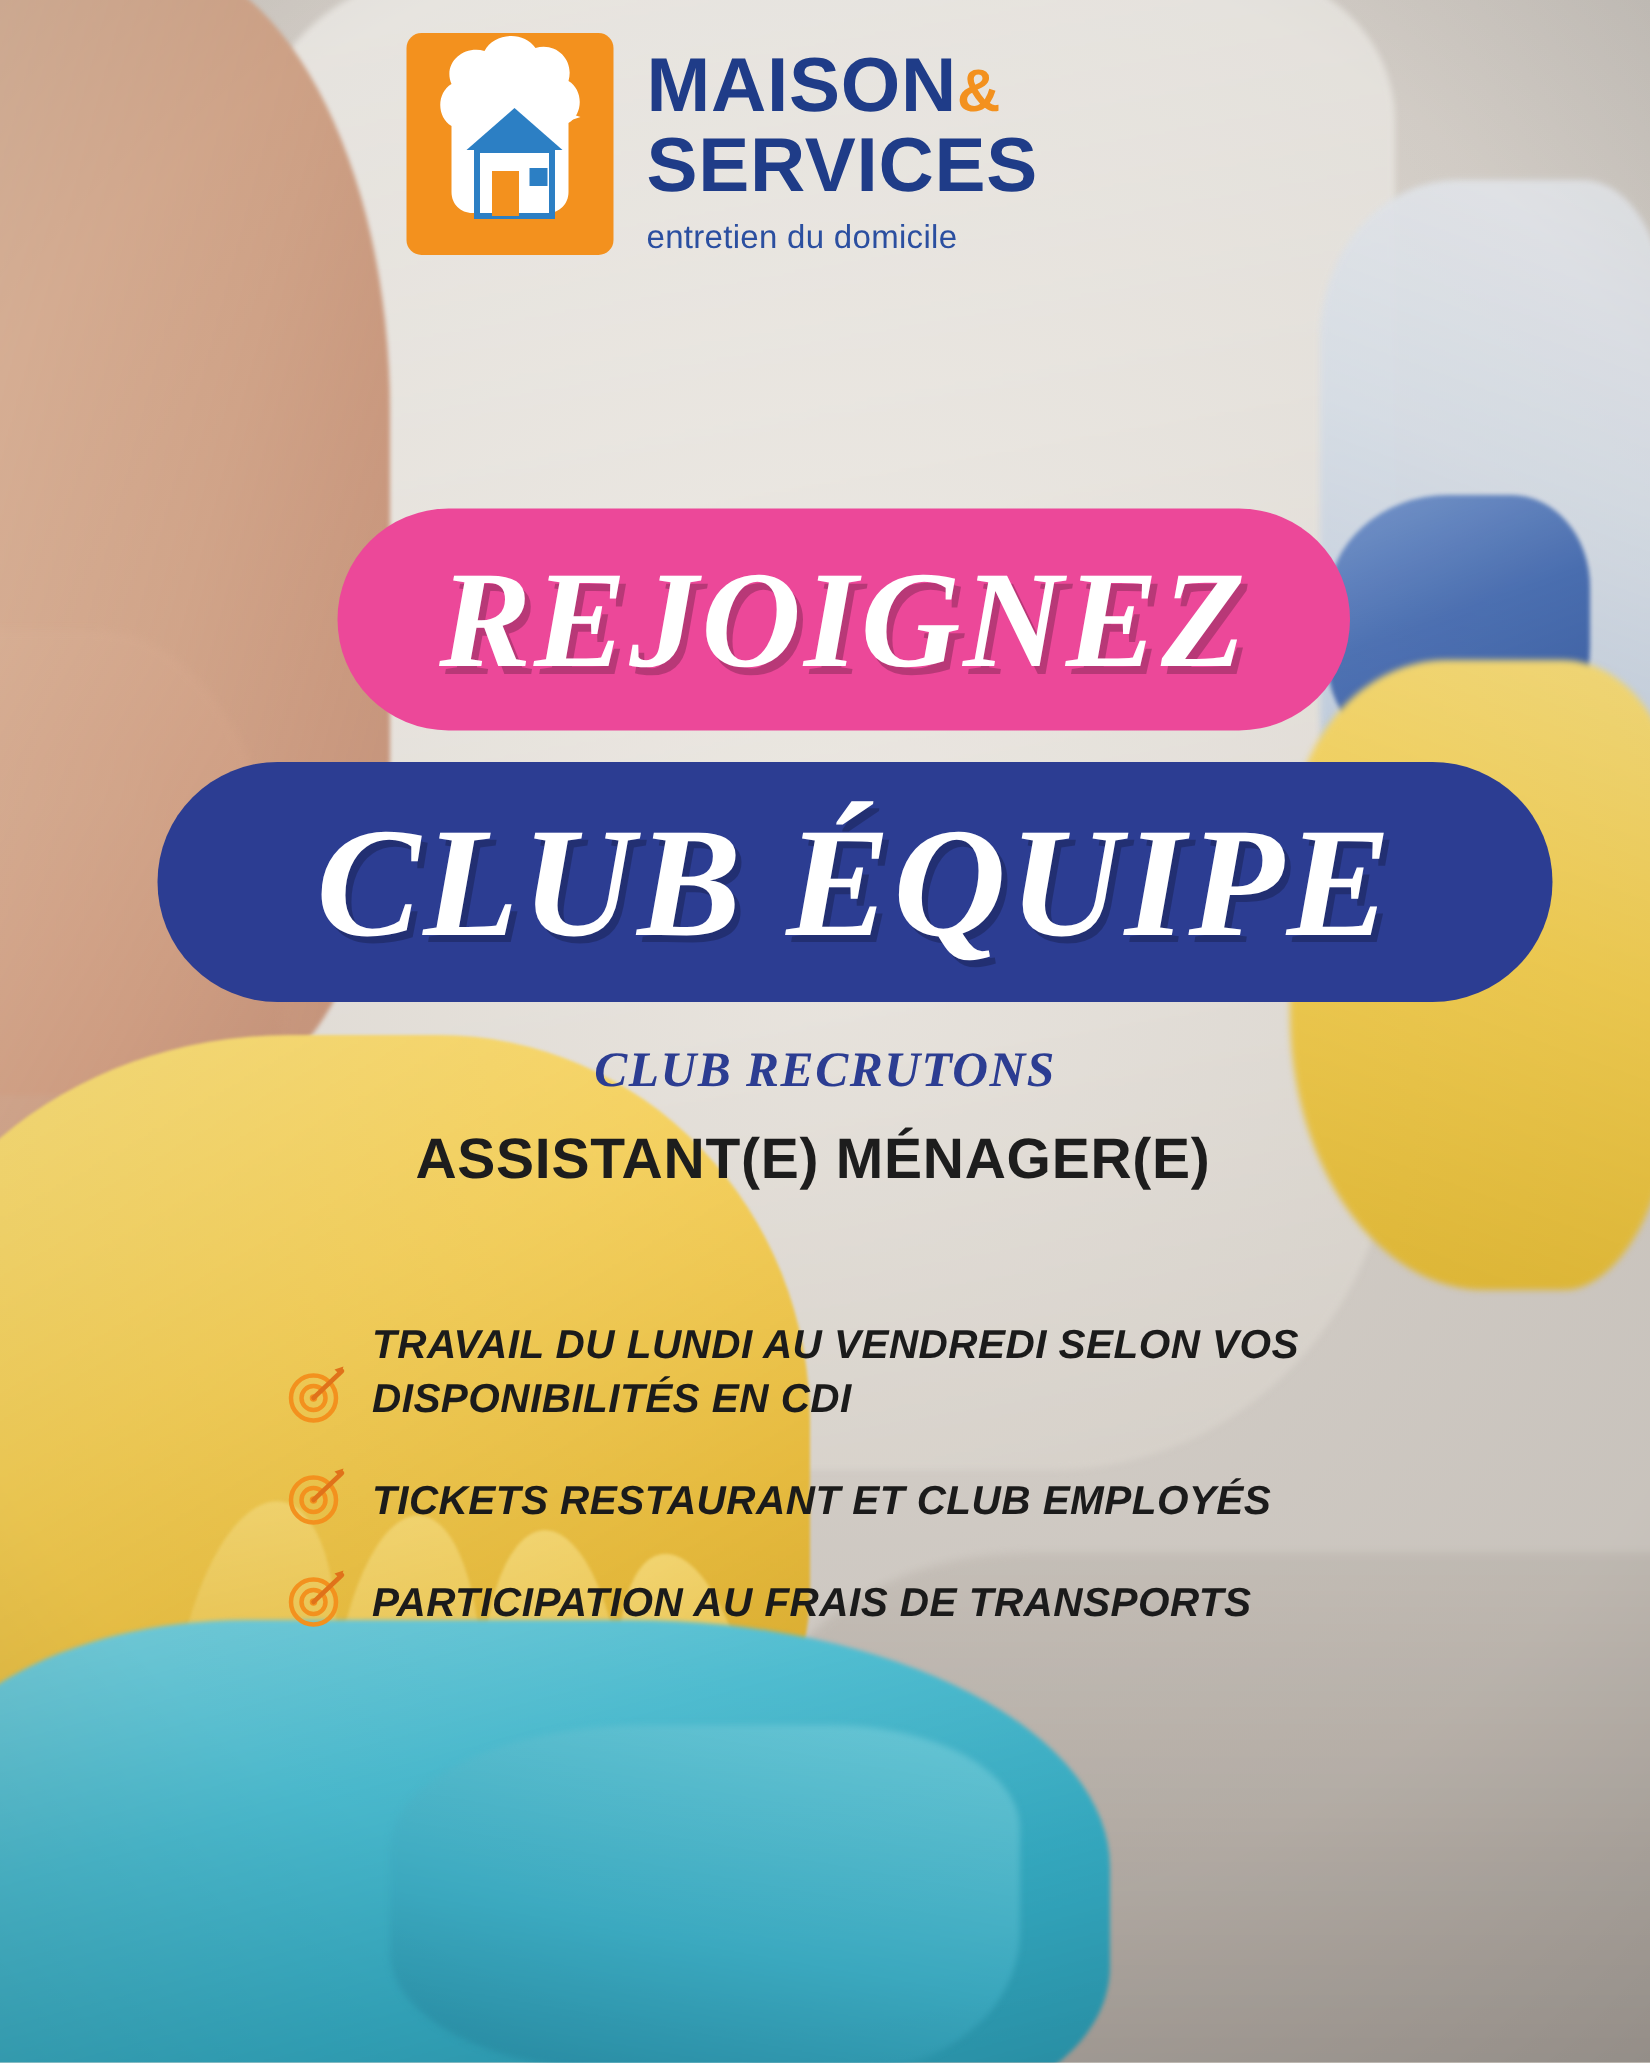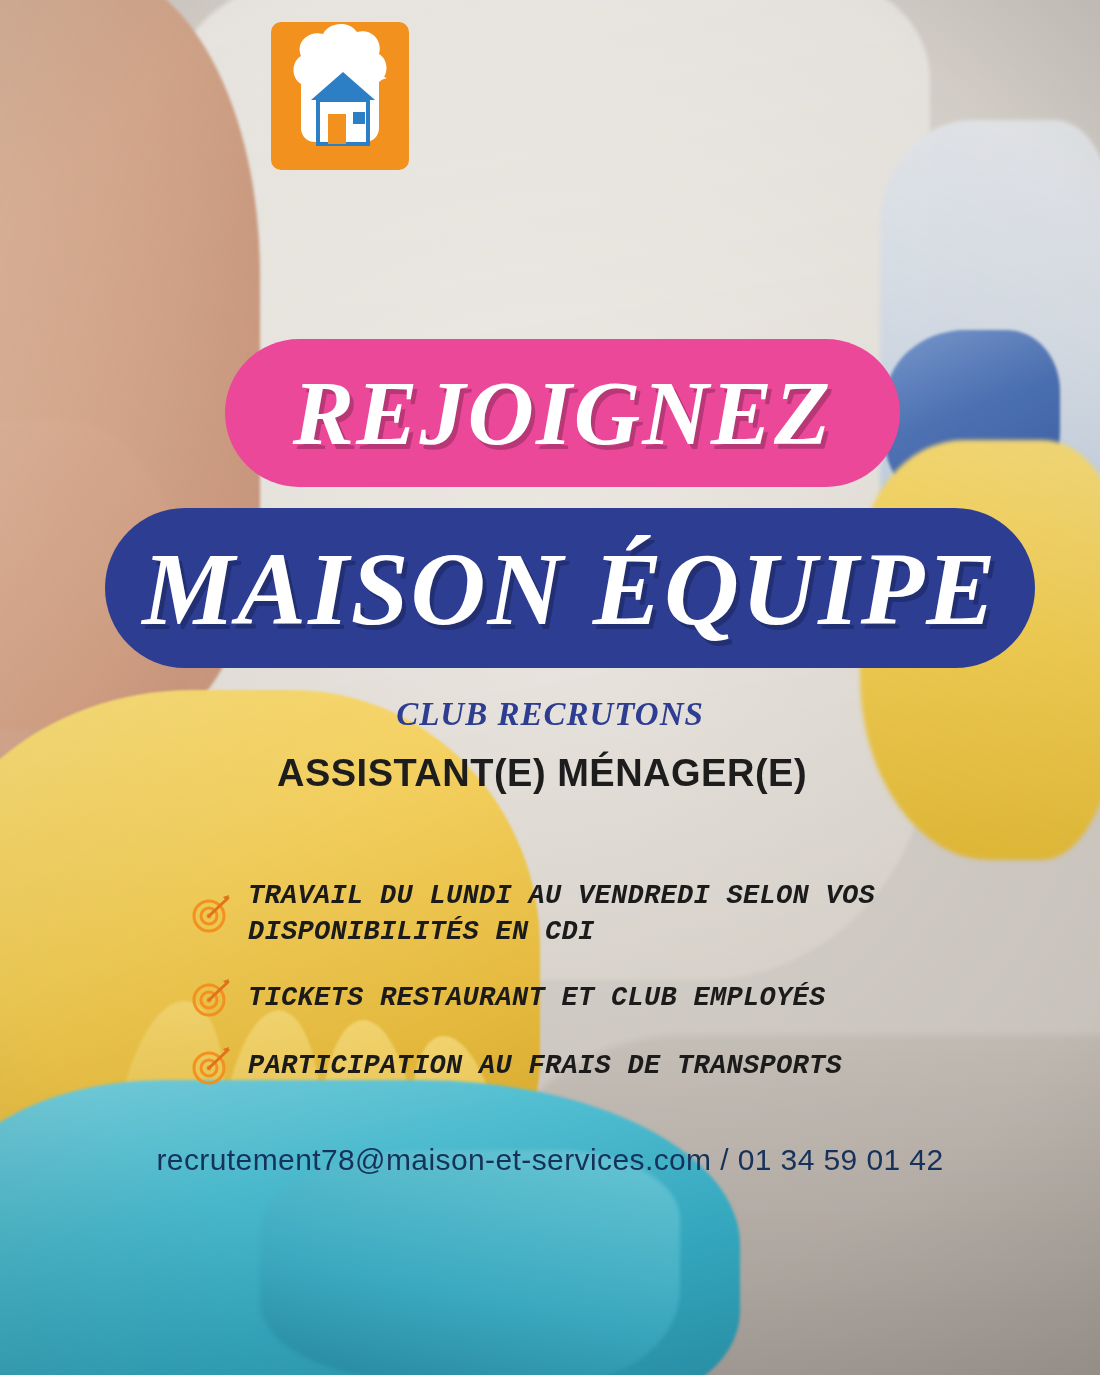--- a/index.html
+++ b/index.html
@@ -222,24 +222,23 @@
   }
 
   
   .bullets {
     position: absolute;
     left: 190px; top: 876px;
     width: 740px;
   }
   .bullet {
     display: flex;
-    align-items: center;
+    align-items: flex-end;
     gap: 16px;
     margin-bottom: 24px;
-    font-family: Liberation Mono, monospace;
   }
   .bullet-icon { flex: none; width: 42px; height: 42px; margin-top: 2px; }
   .bullet-text {
     font-size: 27px;
     font-style: italic;
     font-weight: 700;
     color: #1b1b1b;
     line-height: 1.35;
     letter-spacing: .3px;
     padding-top: 2px;
@@ -287,27 +286,34 @@
 
         <rect x="47" y="78" width="50" height="44" fill="#ffffff" stroke="#2C7FC4" stroke-width="4"></rect>
 
         <rect x="57" y="92" width="18" height="30" fill="#F3911E"></rect>
 
         <rect x="82" y="90" width="12" height="12" fill="#2C7FC4"></rect>
 
         <path d="M100 40 l4 12 12 4 -12 4 -4 12 -4 -12 -12 -4 12 -4z" fill="#ffffff"></path>
       </svg>
     </div>
+    <div class="logo-text">
+      <div class="logo-l1">
+        <span>MAISON</span><span class="amp">&amp;</span>
+      </div>
+      <div class="logo-l2">SERVICES</div>
+      <div class="logo-l3">entretien du domicile</div>
+    </div>
   </div>
 
   <div class="bar bar-orange">
     <span class="headline h1">REJOIGNEZ</span>
   </div>
   <div class="bar bar-blue">
-    <span class="headline h2">MAISON ÉQUIPE</span>
+    <span class="headline h2">CLUB ÉQUIPE</span>
   </div>
 
   <div class="sub1">CLUB RECRUTONS</div>
   <div class="sub2">ASSISTANT(E) MÉNAGER(E)</div>
 
   <div class="bullets">
 
     <div class="bullet">
       <span class="bullet-icon">
         <svg width="42" height="42" viewBox="0 0 42 42" aria-hidden="true">
@@ -342,15 +348,14 @@
           <circle cx="19" cy="23" r="2.5" fill="#F3911E"></circle>
           <path d="M19 23 L38 5" stroke="#E0721A" stroke-width="3" stroke-linecap="round"></path>
           <path d="M33 4 l6 -2 -2 6 z" fill="#E0721A"></path>
         </svg>
       </span>
       <span class="bullet-text">PARTICIPATION AU FRAIS DE TRANSPORTS</span>
     </div>
 
   </div>
 
-  <div class="contact">recrutement78@maison-et-services.com / 01 34 59 01 42</div>
 
 </div>
 
 </body></html>

